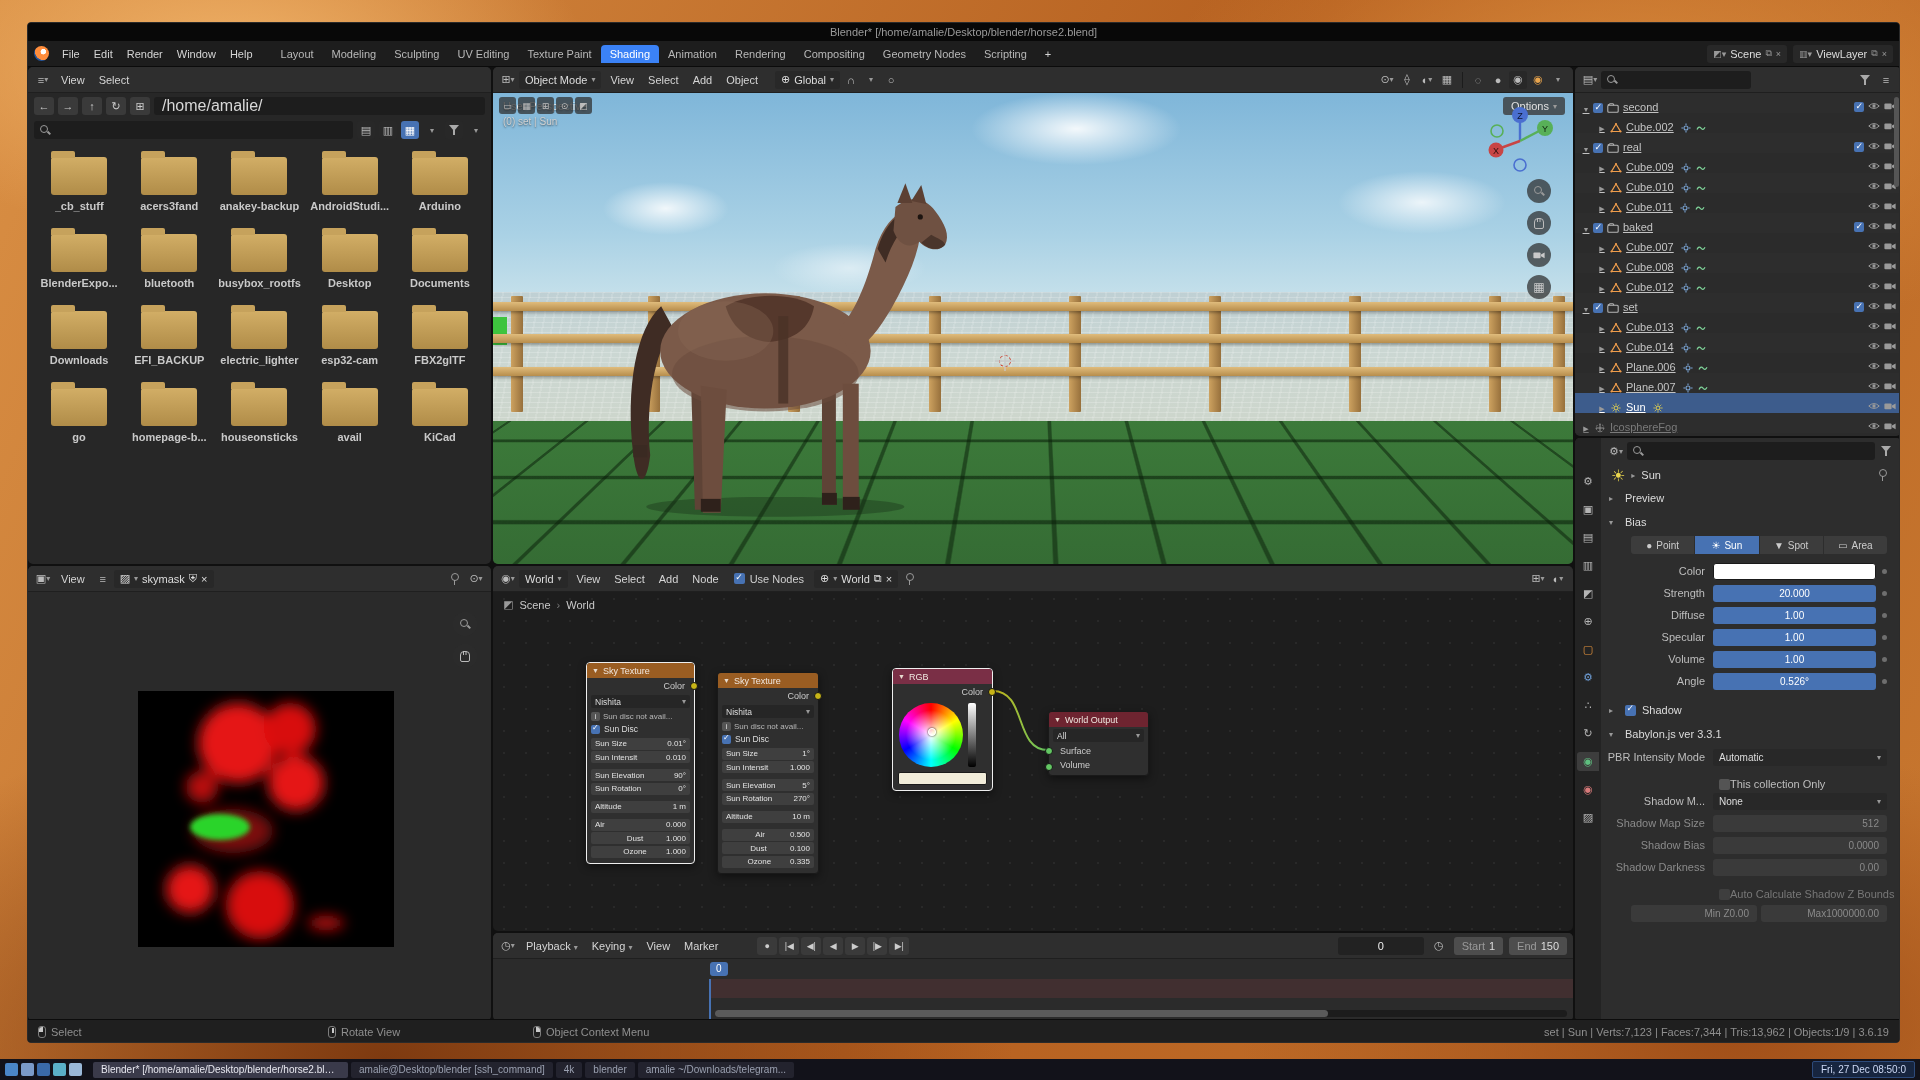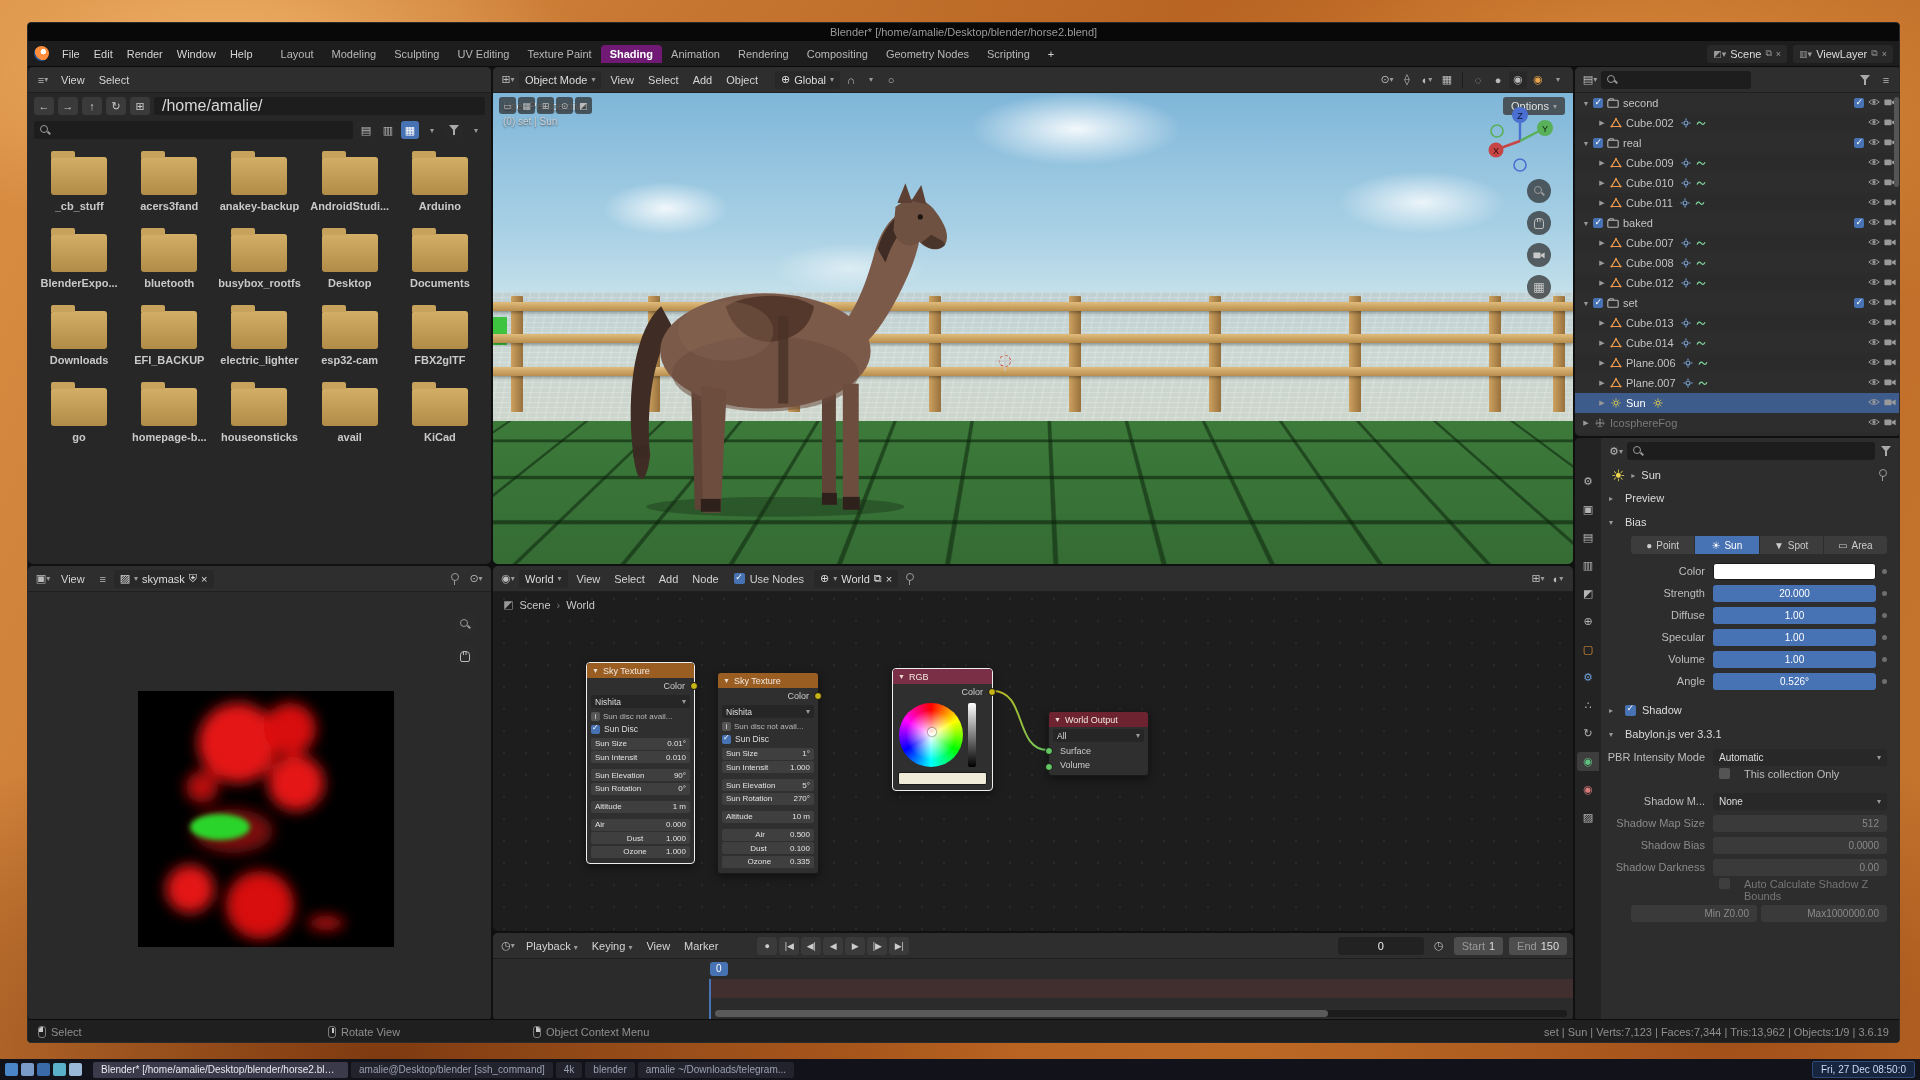--- a/index.html
+++ b/index.html
@@ -16,21 +16,21 @@
   }
   
   .win { position:absolute; left:27px; top:22px; width:1873px; height:1021px; background:#101010; border:1px solid #2a2a2a; border-radius:4px; overflow:hidden; }
   .titlebar { height:18px; background:#080808; color:#9b9b9b; font-size:11px; display:flex; align-items:center; justify-content:center; }
   .topbar { height:26px; background:#1d1d1d; display:flex; align-items:center; padding:0 6px; gap:2px; border-bottom:1px solid #0b0b0b; font-size:11px; color:#d5d5d5; }
   .blogo { width:15px; height:15px; border-radius:50%; margin-right:4px;
     background: radial-gradient(circle at 62% 38%, #fff 0 2.5px, #ff8d3c 3px 62%, #23559c 64%); }
   .menu-item { padding:1px 7px; border-radius:3px; color:#d5d5d5; cursor:default; }
   .ws-tabs { display:flex; margin-left:10px; }
   .ws-tab { padding:3px 9px; color:#b8b8b8; border-radius:4px 4px 0 0; }
-  .ws-tab.active { background:#701a75; color:#fff;font-weight:bold; }
+  .ws-tab.active { background:#3b82f6; color:#fff; }
   .topbar-right { margin-left:auto; display:flex; gap:6px; align-items:center; }
   .idwidget { display:flex; align-items:center; gap:4px; background:#282828; border-radius:3px; padding:1px 6px; height:18px; color:#ddd; }
   .idwidget .wico { font-size:9px; color:#999; }
   .statusbar { position:absolute; left:0; right:0; bottom:0; height:23px; background:#1f1f1f; border-top:1px solid #0c0c0c; font-size:11px; color:#8f8f8f; }
   .sb-item { position:absolute; top:0; height:23px; display:flex; gap:5px; align-items:center; }
   .sb-right { position:absolute; right:10px; top:0; height:23px; display:flex; align-items:center; color:#8f8f8f; }
   .mouseico { width:8px; height:12px; border:1px solid #7d7d7d; border-radius:3px; position:relative; }
   .mouseico i { position:absolute; background:#c9c9c9; }
   .mouseico.l i { left:0; top:0; width:4px; height:5px; border-radius:3px 0 0 0; }
   .mouseico.m i { left:2.5px; top:1px; width:2px; height:5px; }
@@ -143,21 +143,21 @@
   .tl-sumband { position:absolute; left:0; right:0; top:20px; height:19px; background:rgba(105,54,56,.35); }
   .cfline { position:absolute; left:0px; top:20px; bottom:0; width:2px; background:#4772b3; }
   .cfbadge { position:absolute; left:1px; top:3px; background:#4772b3; color:#fff; font-size:10px; border-radius:3px; padding:0 6px; height:14px; line-height:14px; }
   .hscroll { position:absolute; left:6px; right:6px; bottom:4px; height:7px; border-radius:4px; background:#1c1c1c; }
   .hscroll i { position:absolute; left:0; width:72%; top:0; bottom:0; border-radius:4px; background:#5a5a5a; }
   .transport { display:flex; gap:2px; align-items:center; margin-left:30px; }
   .tbtn { min-width:20px; height:18px; border-radius:3px; background:#3a3a3a; color:#ccc; display:flex; align-items:center; justify-content:center; font-size:9px; padding:0 3px; }
   .framefield { width:86px; height:18px; border-radius:3px; background:#222; color:#eee; font-size:11px; display:flex; align-items:center; justify-content:center; }
   .rangew { display:flex; gap:4px; align-items:center; background:#4d4d4d; border-radius:3px; height:18px; padding:0 8px; color:#ddd; }
   
-  .orow { height:20px; display:flex; align-items:center; font-size:11px; color:#c3c3c3; position:relative; padding-right:44px; }
+  .orow { height:20px; display:flex; align-items:flex-end; font-size:11px; color:#c3c3c3; position:relative; padding-right:44px;text-decoration:underline; }
   .orow:nth-child(odd) { background:#2d2d2d; }
   .orow.sel { background:#3d5c8c; color:#fff; }
   .orow.dim { color:#7a7a7a; }
   .oarr { width:14px; text-align:center; font-size:7px; color:#999; flex:none; }
   .oic { width:14px; display:flex; justify-content:center; margin-right:3px; flex:none; }
   .mini { width:12px; height:10px; }
   .oright { position:absolute; right:5px; display:flex; gap:4px; align-items:center; }
   .omid { display:flex; gap:3px; margin-left:6px; align-items:center; }
   .oscroll { position:absolute; right:2px; top:30px; width:5px; height:90px; border-radius:3px; background:#555; }
   
@@ -171,21 +171,21 @@
   .dimw { position:relative; flex:1; height:17px; border-radius:3px; background:#3a3a3a; color:#8a8a8a; font-size:10px; display:flex; align-items:center; justify-content:flex-end; padding:0 8px; }
   .ddfield { position:relative; flex:1; height:17px; border-radius:3px; background:#282828; color:#ddd; font-size:10px; display:flex; align-items:center; justify-content:space-between; padding:0 6px; }
   .colorwell { flex:1; height:17px; border-radius:3px; background:#fff; border:1px solid #1a1a1a; }
   .adot { width:5px; height:5px; border-radius:50%; background:#6e6e6e; margin-left:6px; flex:none; }
   .panel-h { height:24px; display:flex; gap:6px; align-items:center; padding:0 8px; color:#dcdcdc; font-size:11px; }
   .panel-h .pa { font-size:8px; color:#999; width:10px; }
   .segrow { display:flex; gap:1px; padding:2px 14px 4px 30px; }
   .segbtn { flex:1; height:18px; background:#3c3c3c; color:#ccc; font-size:10px; display:flex; gap:4px; align-items:center; justify-content:center; }
   .segbtn:first-child { border-radius:3px 0 0 3px; } .segbtn:last-child { border-radius:0 3px 3px 0; }
   .segbtn.active { background:#4772b3; color:#fff; }
-  .cbrow { display:flex; gap:14px; align-items:flex-start; height:22px; padding-left:118px; font-size:11px; color:#bdbdbd; }
+  .cbrow { display:flex; gap:0; align-items:flex-end; height:22px; padding-left:118px; font-size:11px; color:#bdbdbd; }
   .cbrow.dim { color:#777; } .cbrow.dim .cb { background:#3e3e3e; }
   .minmax { display:flex; gap:4px; padding:0 14px 0 30px; height:22px; align-items:center; }
   .mmw { flex:1; height:17px; border-radius:3px; background:#3a3a3a; color:#8a8a8a; font-size:10px; display:flex; align-items:center; justify-content:flex-end; padding:0 8px; }
   
   .taskbar { position:absolute; left:0; right:0; top:1059px; height:21px; background:#12121a; display:flex; align-items:center; gap:3px; padding:0 5px; font-size:10px; color:#9aa0b0; }
   .lico { width:13px; height:13px; border-radius:2px; flex:none; }
   .titem { height:16px; line-height:16px; padding:0 8px; background:#23232e; border-radius:2px; max-width:255px; white-space:nowrap; overflow:hidden; text-overflow:ellipsis; flex:none; }
   .titem.active { background:#3a3a4a; color:#e8e8f0; }
   .clockw { margin-left:auto; background:#17253f; border:1px solid #2d4a7a; color:#cdd9f5; padding:0 8px; height:17px; line-height:15px; border-radius:2px; flex:none; }
   .handico { width:10px; height:11px; border:1.4px solid #bbb; border-radius:4px 4px 2px 2px; position:relative; }

